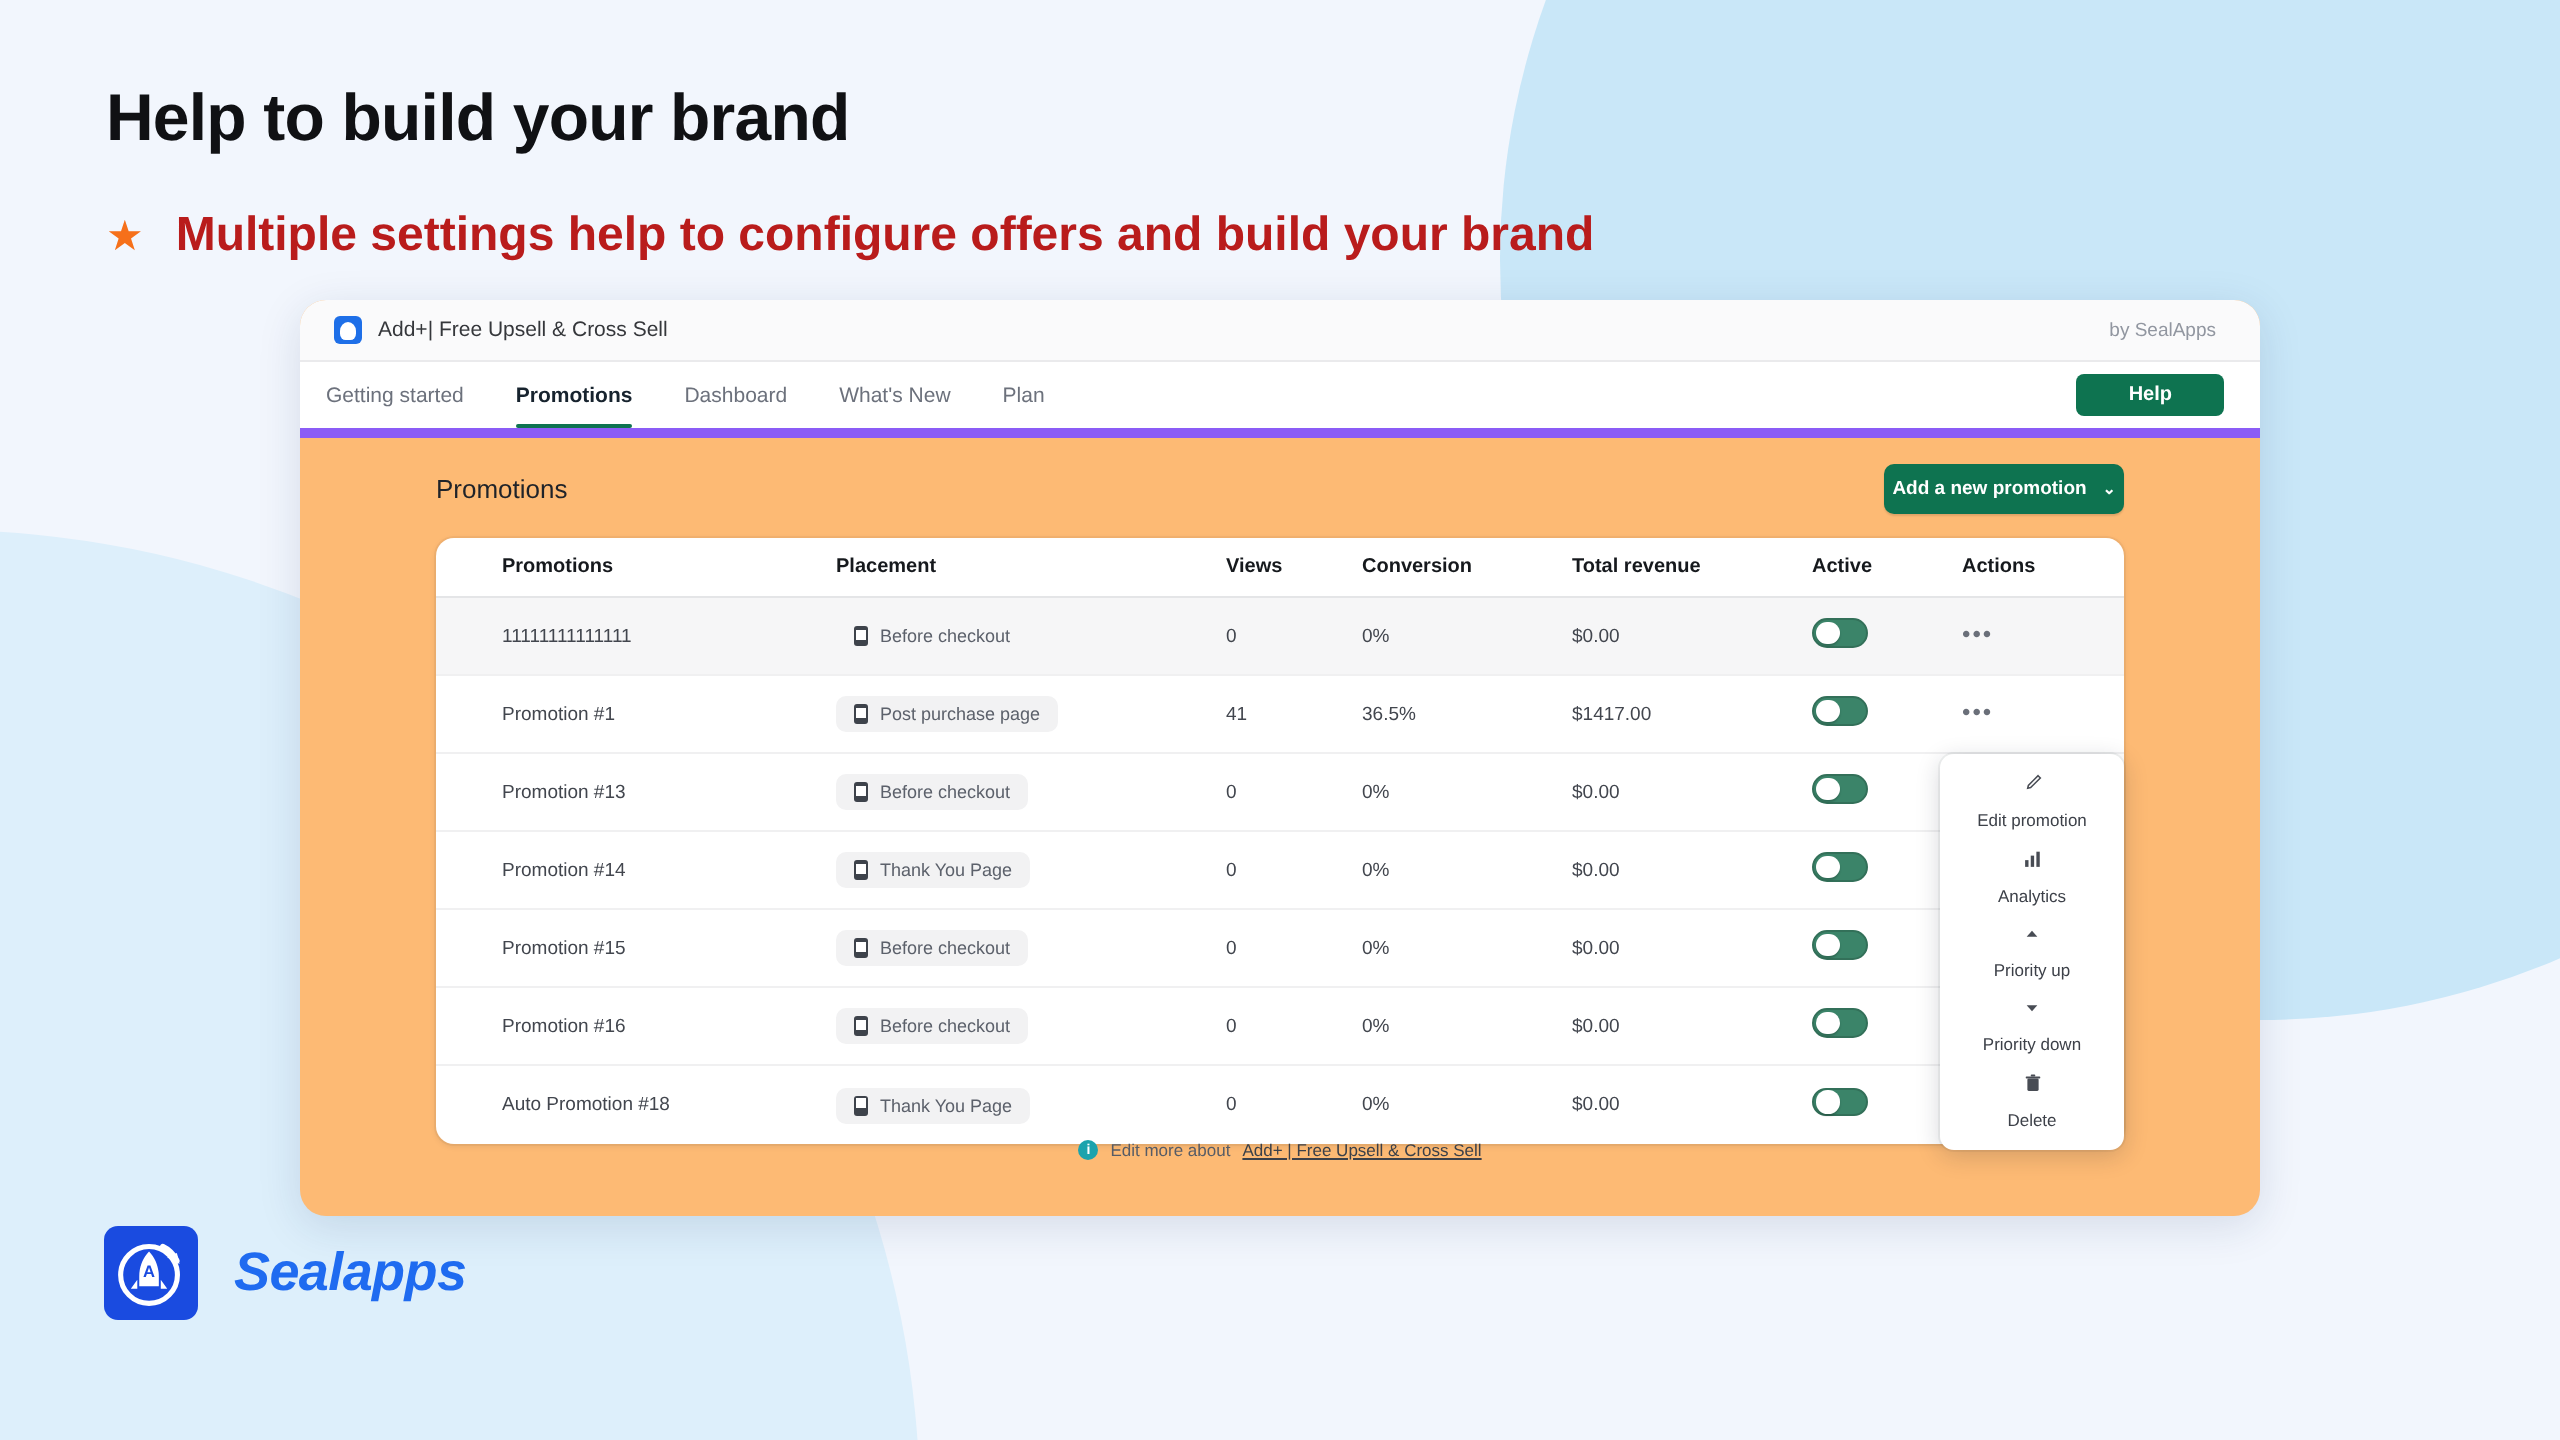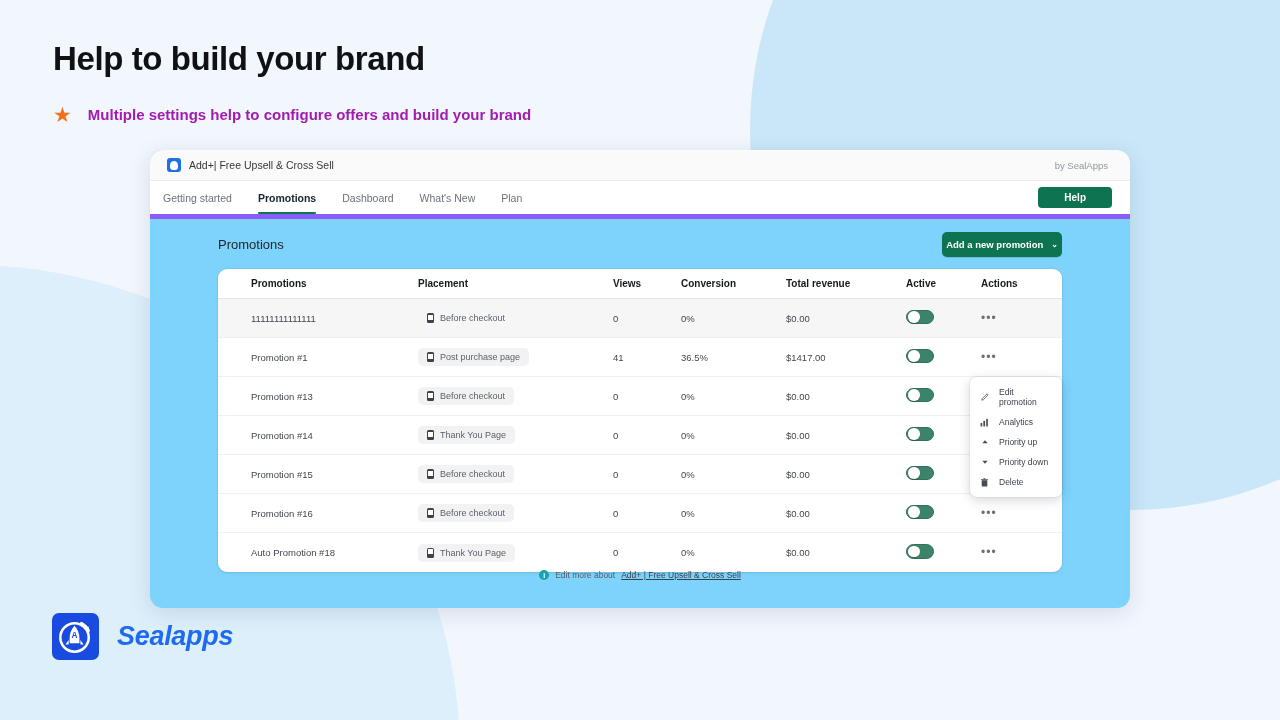--- a/index.html
+++ b/index.html
@@ -28,27 +28,27 @@
   .slide-head { position: absolute; left: 53px; top: 40px; z-index: 5; }
   .slide-title {
     font-size: 33px; font-weight: bold; color: #101114;
     letter-spacing: -0.4px;
   }
   .bullet-row {
     display: flex; align-items: center; gap: 16px;
     margin-top: 26px;
   }
   .bullet-star { color: #F6701A; font-size: 21px; line-height: 1; }
-  .bullet-text { font-size: 15px; font-weight: bold; color: #a21caf; }
+  .bullet-text { font-size: 24px; font-weight: bold; color: #b91c1c; }
 
   
   .app-window {
     position: absolute; left: 150px; top: 150px;
     width: 980px; height: 458px;
-    background: #7dd3fc;
+    background: #fdba74;
     border-radius: 13px;
     box-shadow: 0 5px 22px rgba(25,45,90,.13);
     overflow: visible;
     z-index: 6;
   }
   .app-topbar {
     height: 31px; background: #FAFAFB;
     border-radius: 13px 13px 0 0;
     display: flex; align-items: center; justify-content: space-between;
     padding: 0 22px 0 17px;
@@ -176,21 +176,21 @@
     width: 92px;
     background: #fff;
     border-radius: 7px;
     box-shadow: 0 3px 12px rgba(20,30,45,.18), 0 0 0 1px rgba(20,30,45,.05);
     padding: 5px 0;
     z-index: 30;
   }
   .menu-item {
     display: flex; align-items: center; gap: 9px;
     padding: 5px 9px;
-    font-size: 8.5px; color: #3D4149;
+    font-size: 8.5px; color: #3D4149; flex-direction: column;
   }
   .menu-ic {
     width: 11px; display: flex; align-items: center; justify-content: center;
     color: #484C54; font-size: 8px; flex: none;
   }
 
   
   .app-footer {
     position: absolute; left: 0; right: 0; bottom: 0;
     height: 66px;

